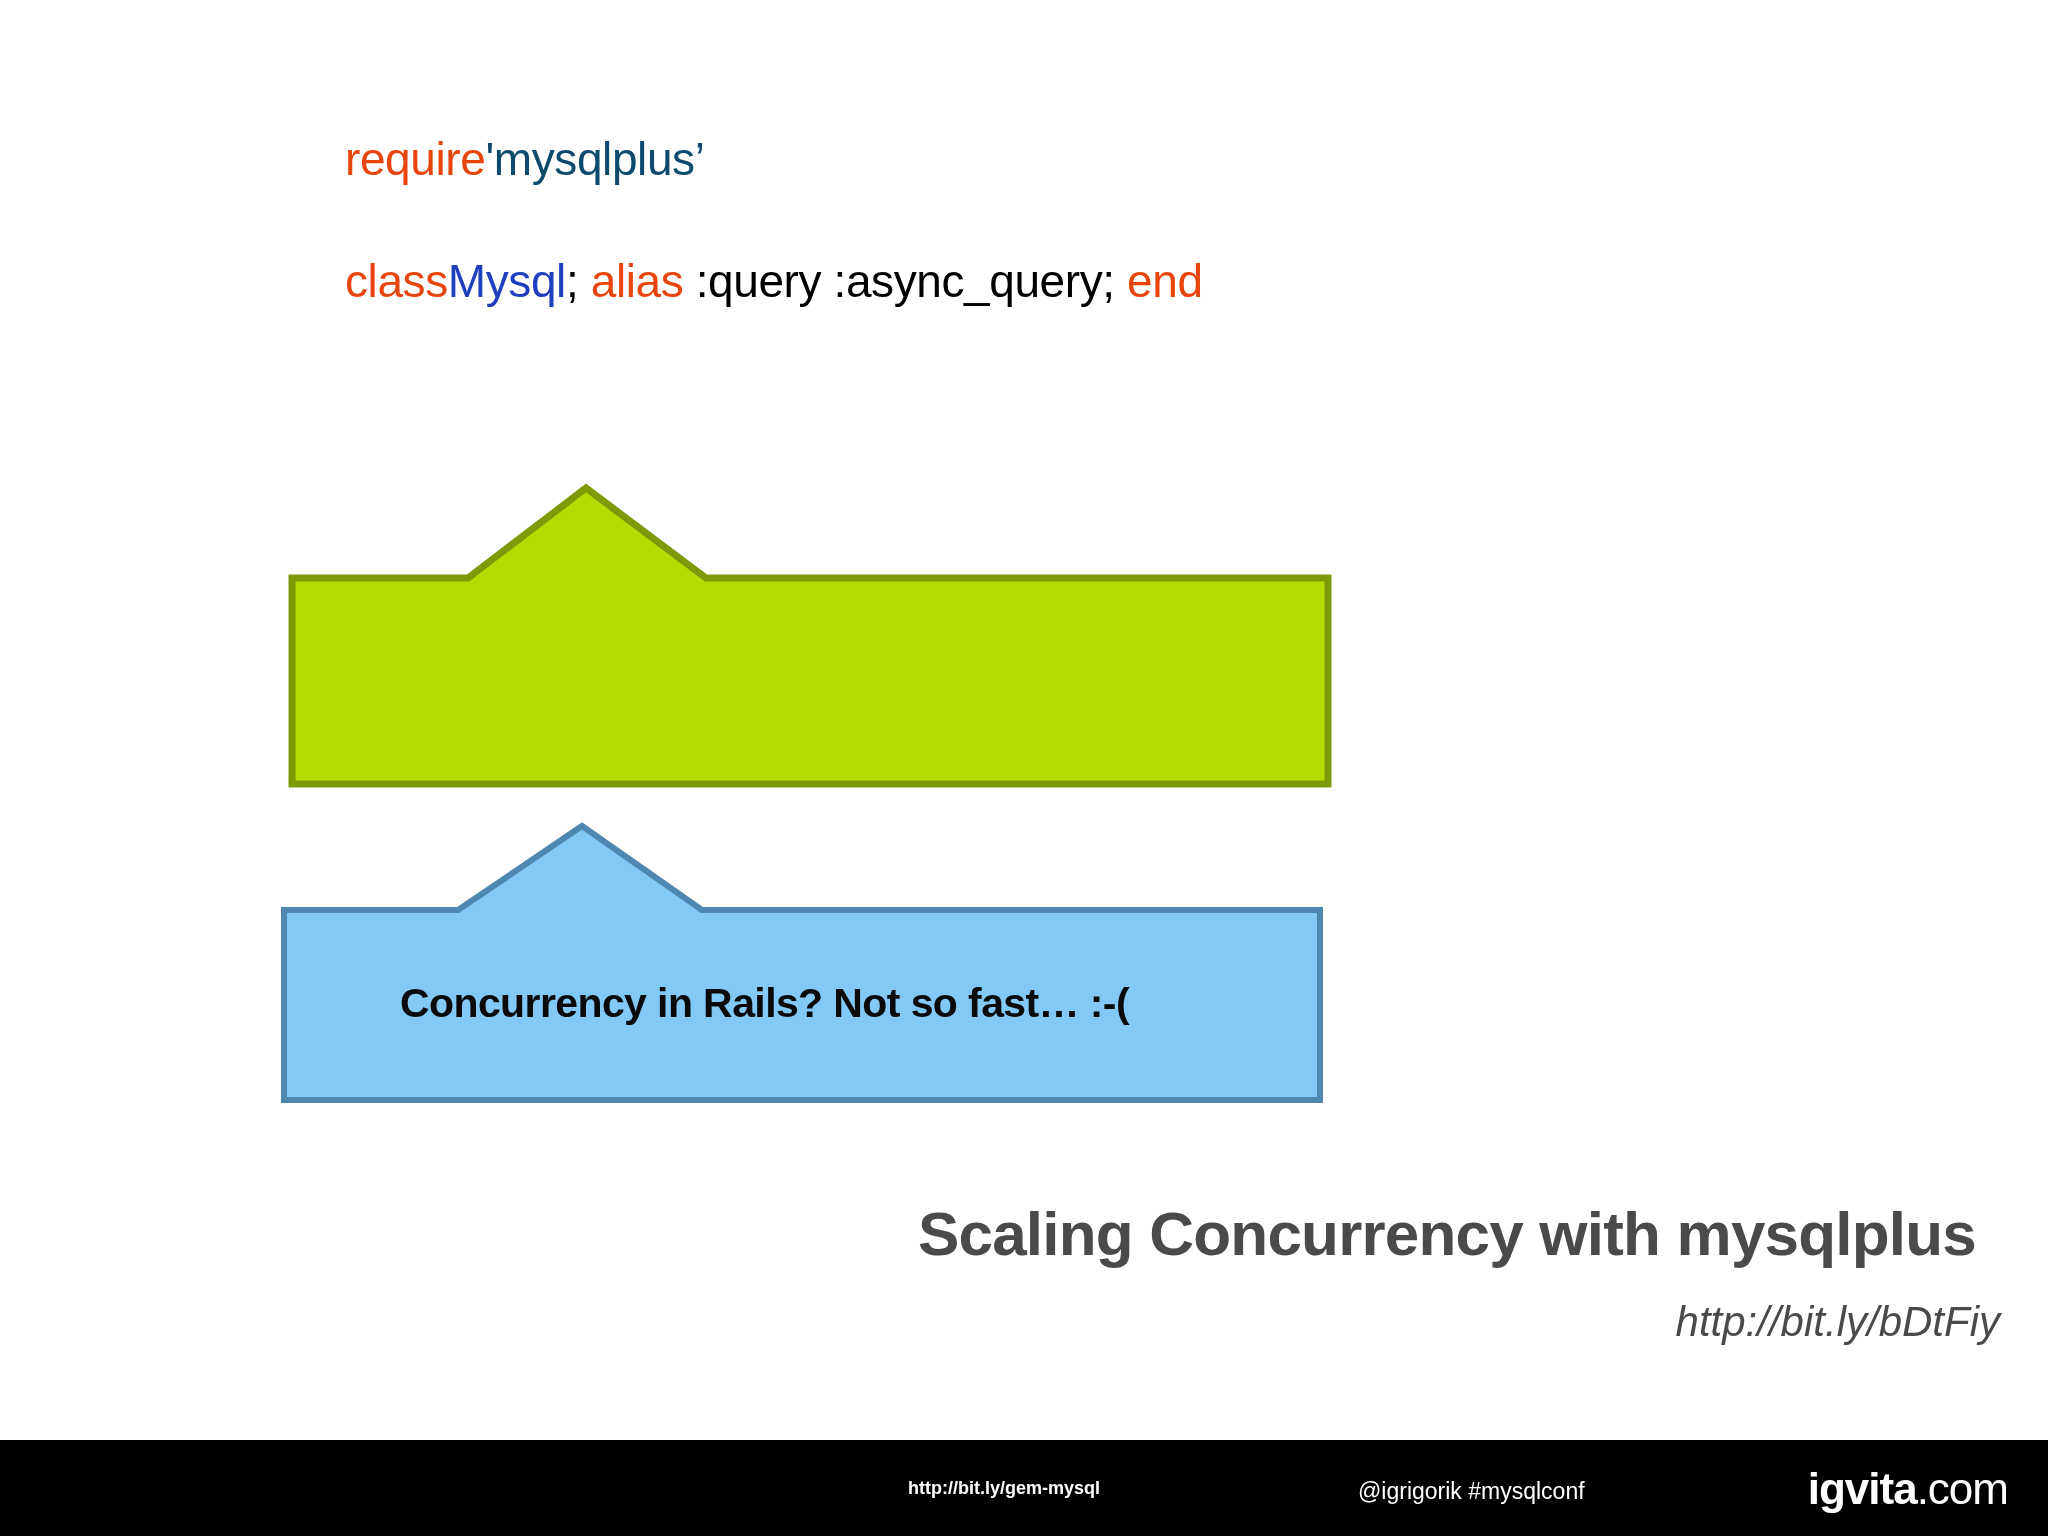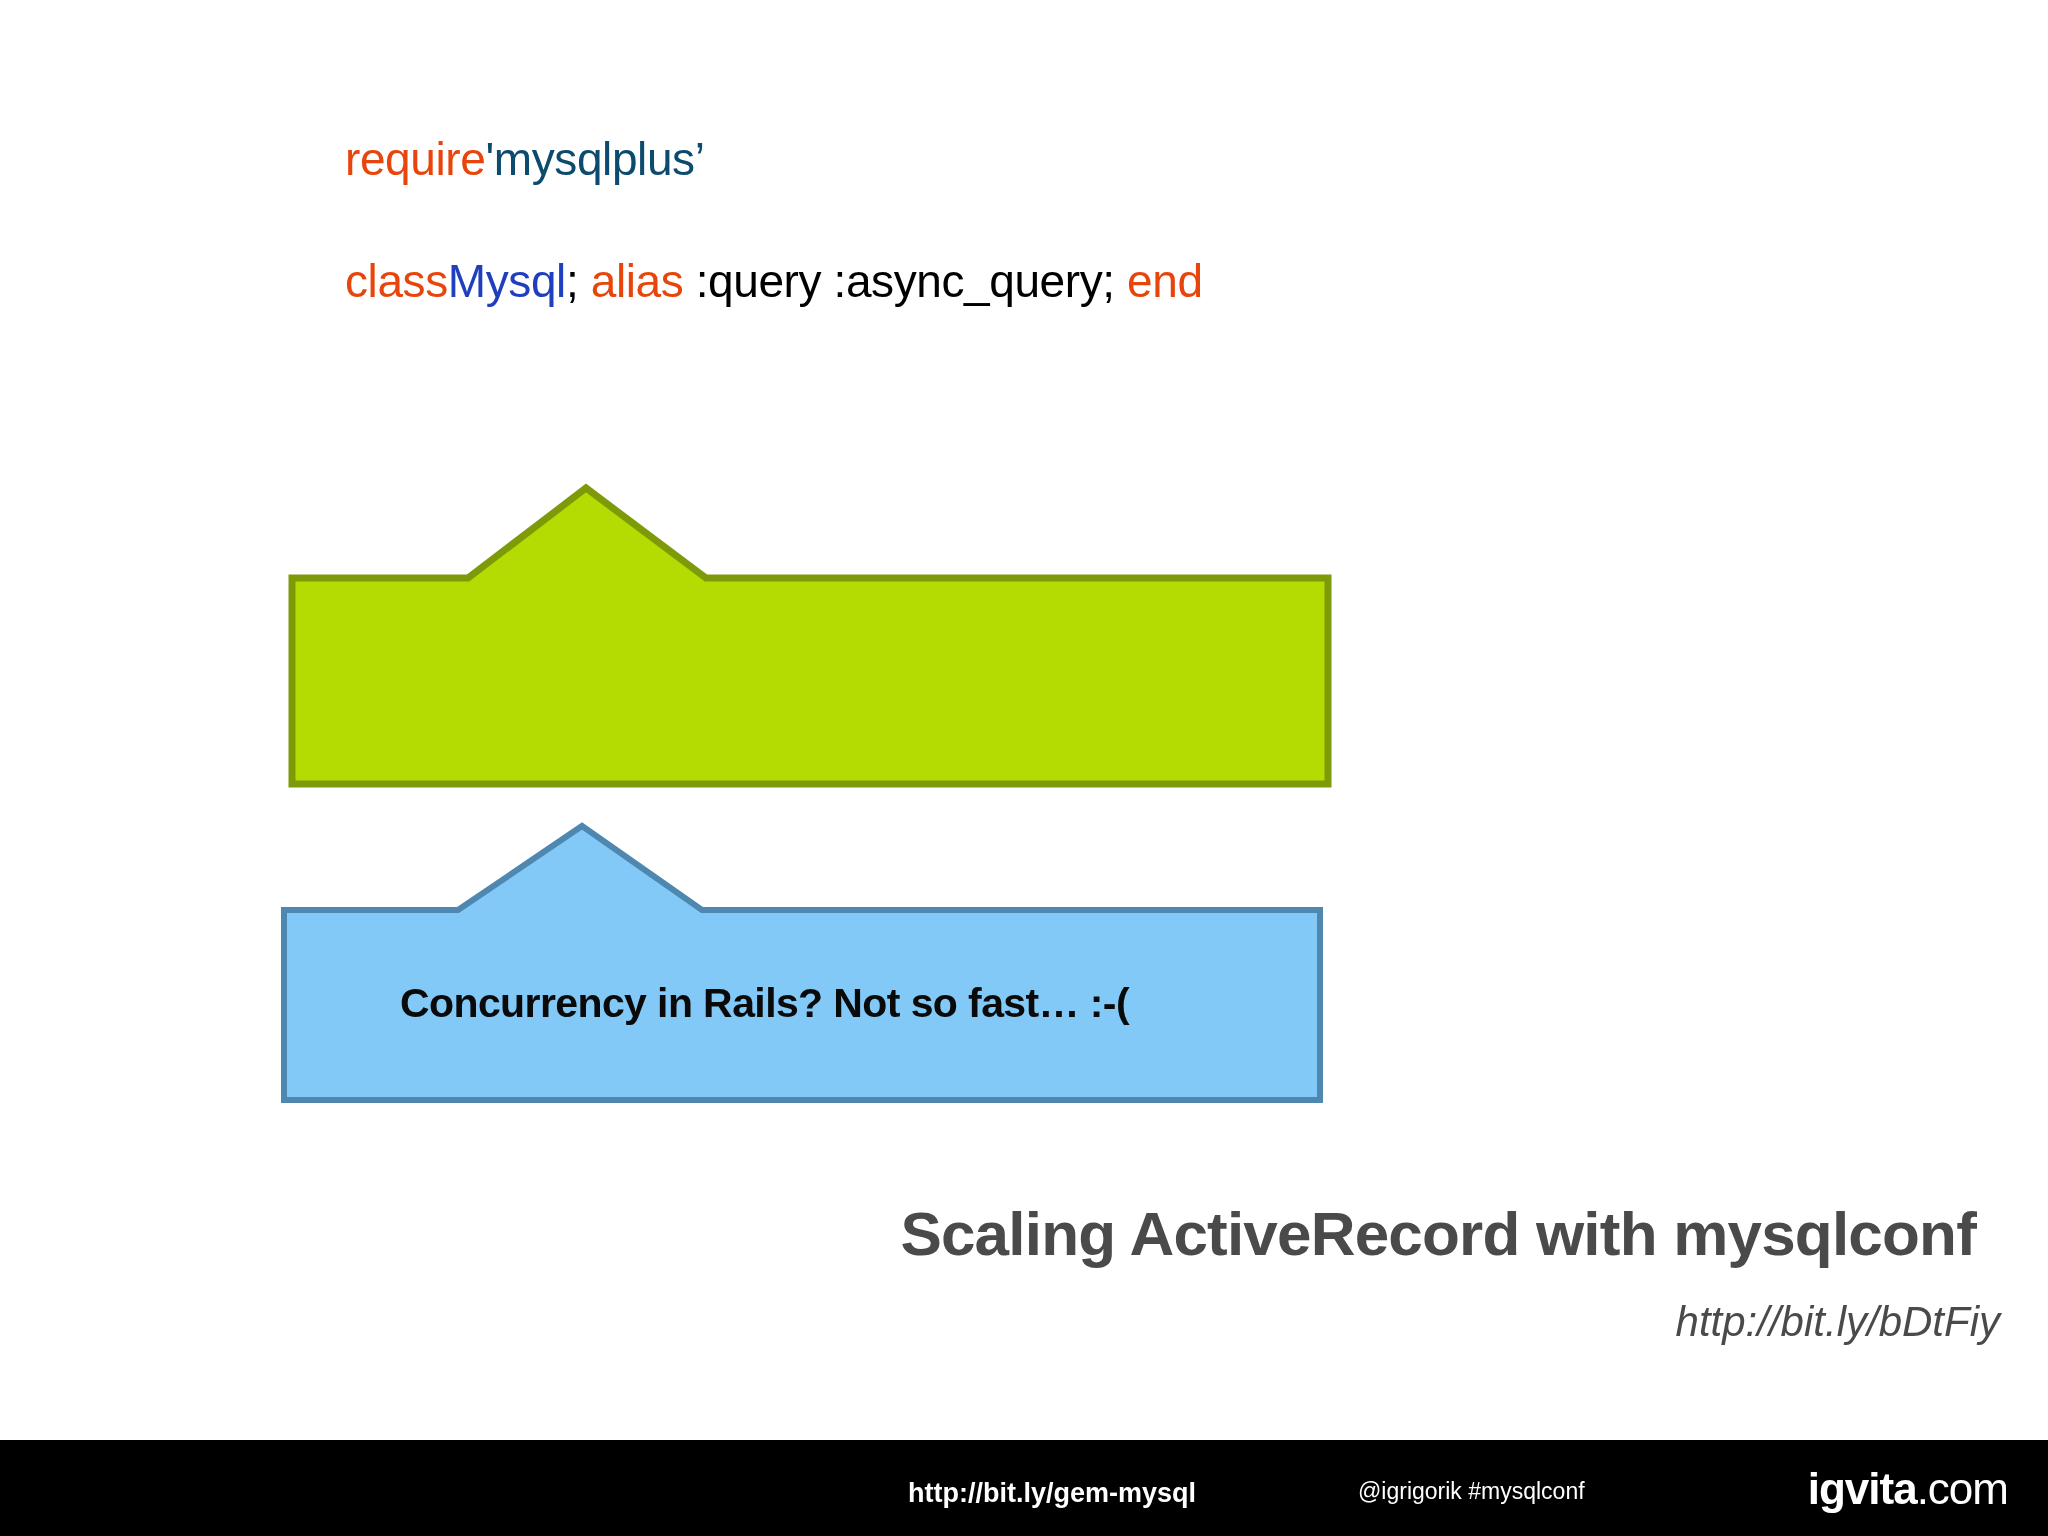--- a/index.html
+++ b/index.html
@@ -104,21 +104,21 @@
   #footer-title {
     left: 52px;
     top: 30px;
     font-size: 33px;
     font-weight: bold;
     letter-spacing: -0.3px;
   }
   #footer-link {
     left: 908px;
     top: 38px;
-    font-size: 27px;
+    font-size: 18px;
     font-weight: bold;
   }
   #footer-handle {
     left: 1358px;
     top: 38px;
     font-size: 23px;
     font-weight: normal;
   }
   #footer-logo {
     right: 40px;
@@ -143,21 +143,21 @@
   </svg>
 </div>
 
 <div class="callout" id="callout-blue">
   <svg width="1048" height="288" viewBox="0 0 1048 288">
     <polygon id="shape-blue" points="6,92 180,92 304,8 424,92 1042,92 1042,282 6,282" fill="#83C9F7" stroke="#4E87AF" stroke-width="6" stroke-linejoin="miter"></polygon>
   </svg>
   <span class="callout-text">Concurrency in Rails? Not so fast… :-(</span>
 </div>
 
-<div id="headline">Scaling ActiveRecord with mysqlconf</div>
+<div id="headline">Scaling Concurrency with mysqlplus</div>
 <div id="headline-url">http://bit.ly/bDtFiy</div>
 
 <div id="footer" style="background: rgb(0, 0, 0);">
   <span class="footer-item" id="footer-link" style="color: rgb(255, 255, 255);">http://bit.ly/gem-mysql</span>
   <span class="footer-item" id="footer-handle" style="color: rgb(255, 255, 255);">@igrigorik #mysqlconf</span>
   <span class="footer-item" id="footer-logo" style="color: rgb(255, 255, 255);">
     <span class="logo-main">igvita</span><span class="logo-tld">.com</span>
   </span>
 </div>
 

